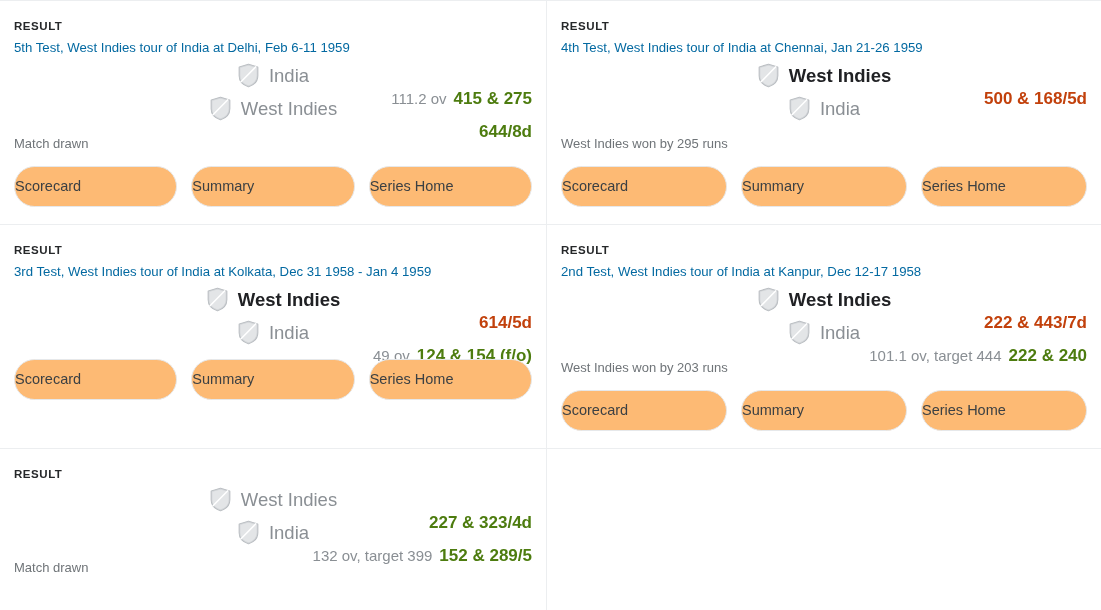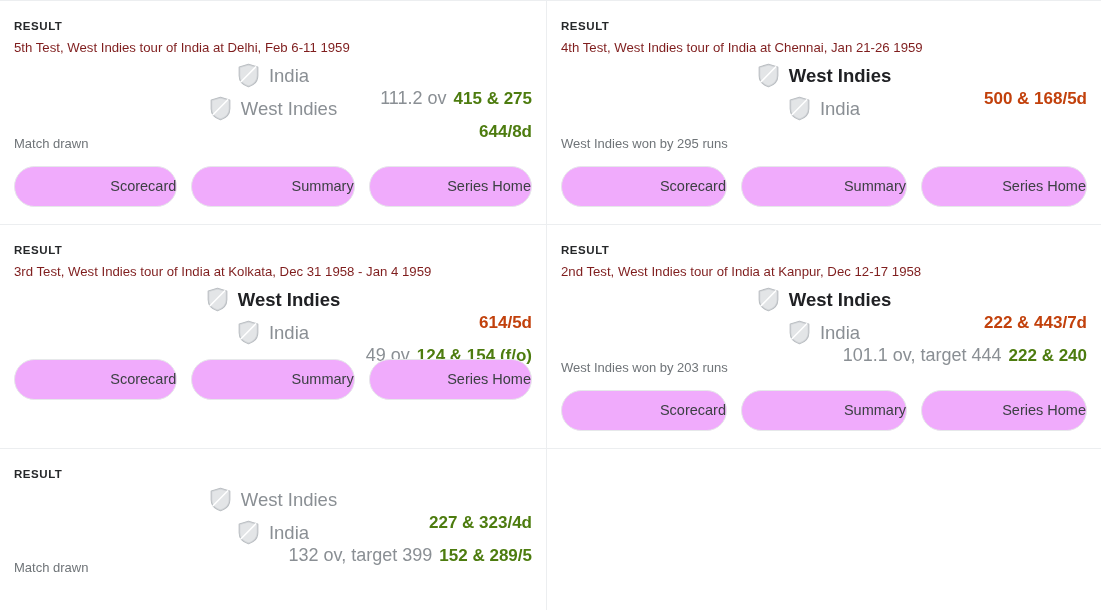--- a/index.html
+++ b/index.html
@@ -36,21 +36,21 @@
     font-size: 11.5px;
     font-weight: 700;
     letter-spacing: 0.55px;
     color: #26282a;
     line-height: 14px;
     margin-bottom: 6px;
   }
 
   .match-desc {
     font-size: 13.2px;
-    color: #7f1d1d;
+    color: #0369a1;
     line-height: 17px;
     margin-bottom: 7px;
     white-space: nowrap;
   }
 
   .teams-block { margin-bottom: 6px; }
 
   .team-row {
     display: flex;
     align-items: center;
@@ -86,21 +86,21 @@
 
   .team-right {
     margin-left: auto;
     display: flex;
     align-items: baseline;
     gap: 7px;
     white-space: nowrap;
   }
 
   .overs-note {
-    font-size: 18px;
+    font-size: 15px;
     color: #8a8f94;
     line-height: 16px;
   }
 
   .score {
     font-size: 17px;
     line-height: 21px;
     color: #4d7c0f;
     font-weight: 700;
   }
@@ -119,26 +119,26 @@
   .actions {
     display: flex;
     gap: 14px;
   }
 
   .action-btn {
     flex: 1 1 0;
     height: 41px;
     border: 1px solid #e6e8ea;
     border-radius: 21px;
-    background: #f0abfc;
+    background: #fdba74;
     color: #3c4043;
     font-family: "Liberation Sans", "DejaVu Sans", sans-serif;
     font-size: 14.5px;
     line-height: 39px;
-    text-align: right;
+    text-align: left;
     cursor: pointer;
     padding: 0;
   }
 </style>
 </head>
 <body>
 
 <div id="results-grid">
     <div class="match-card col-left">
     <div class="result-label">RESULT</div>

